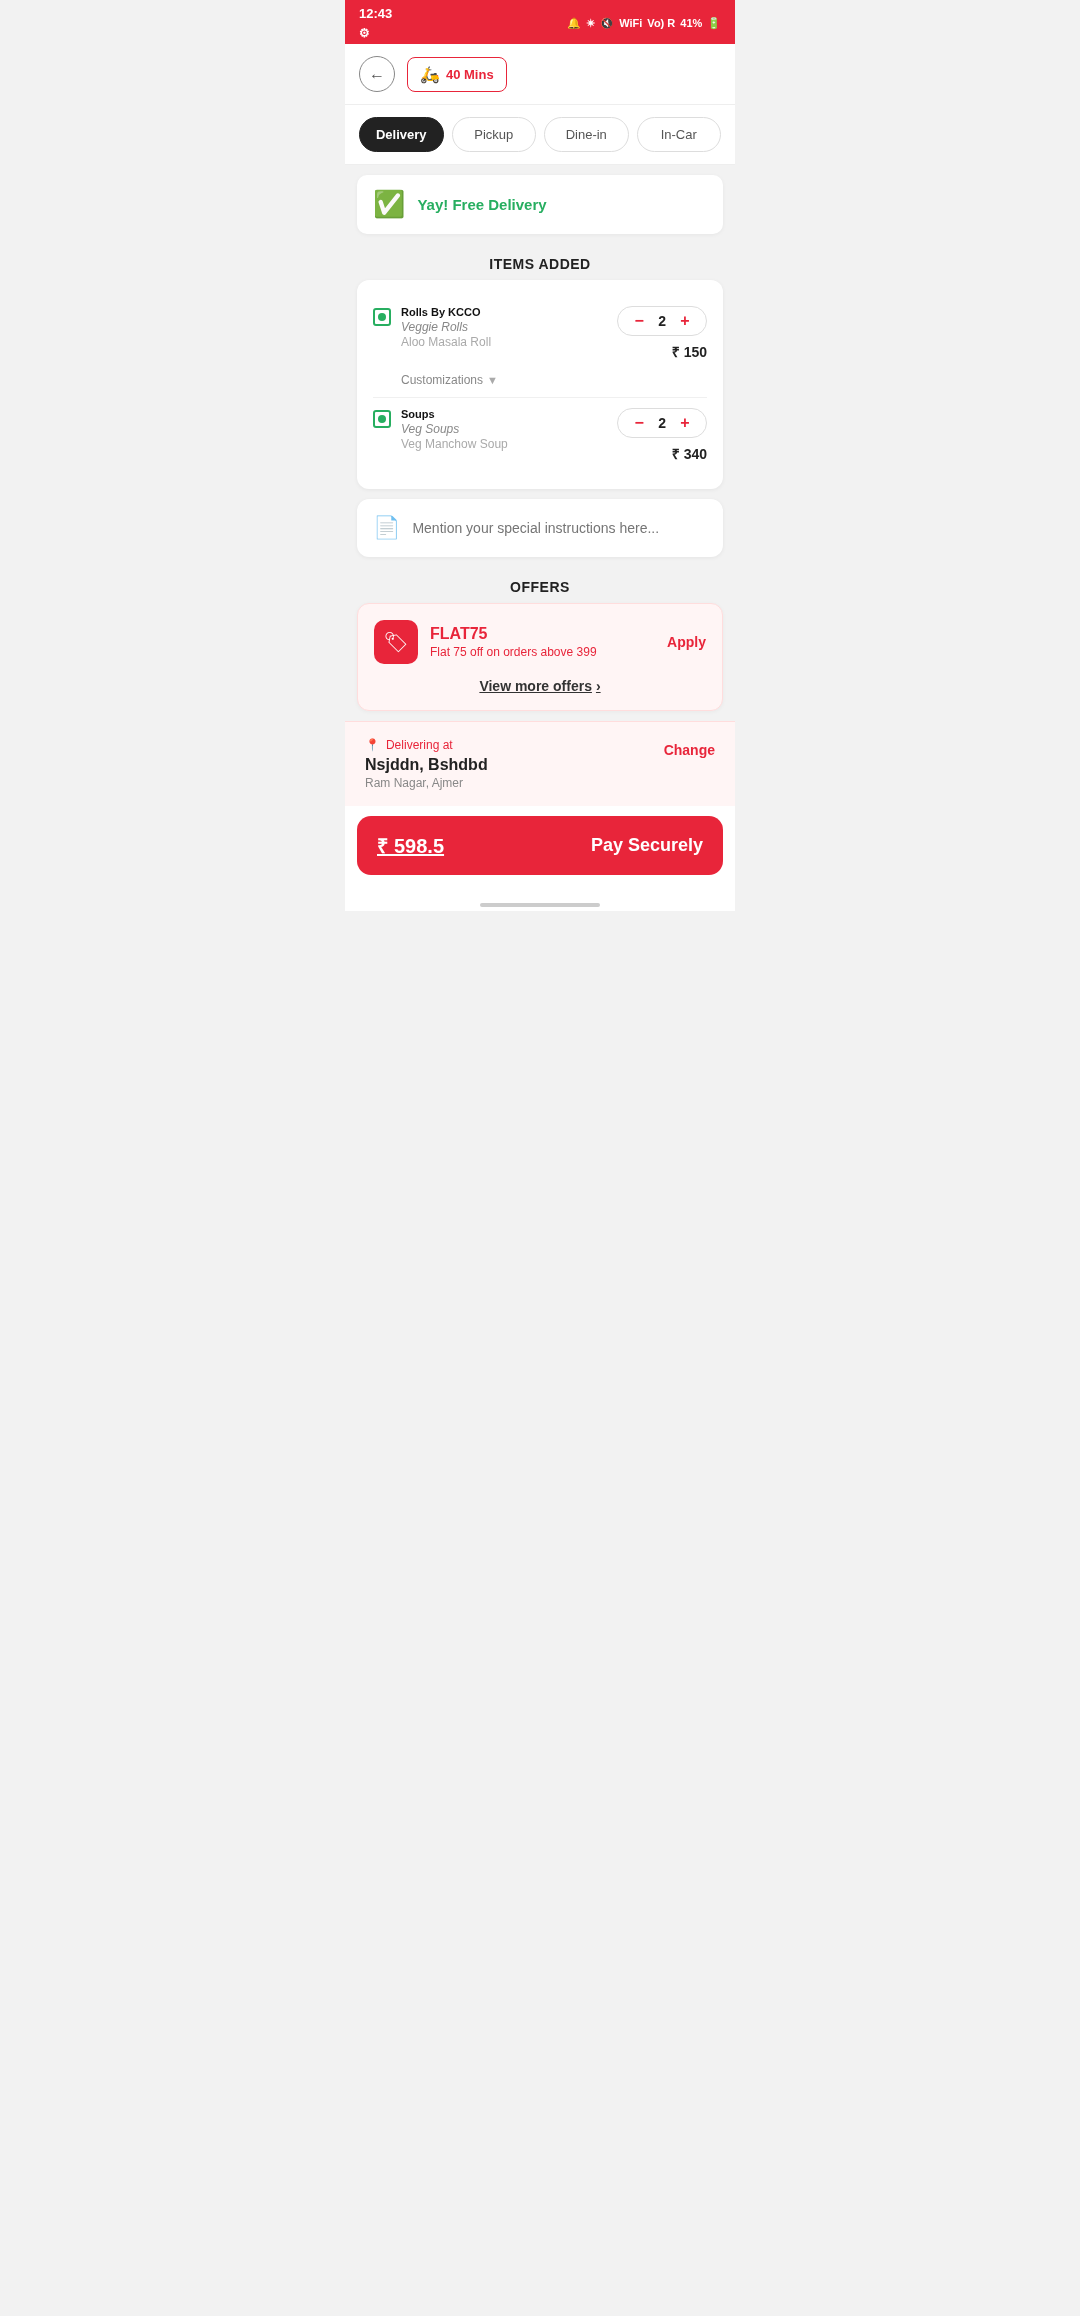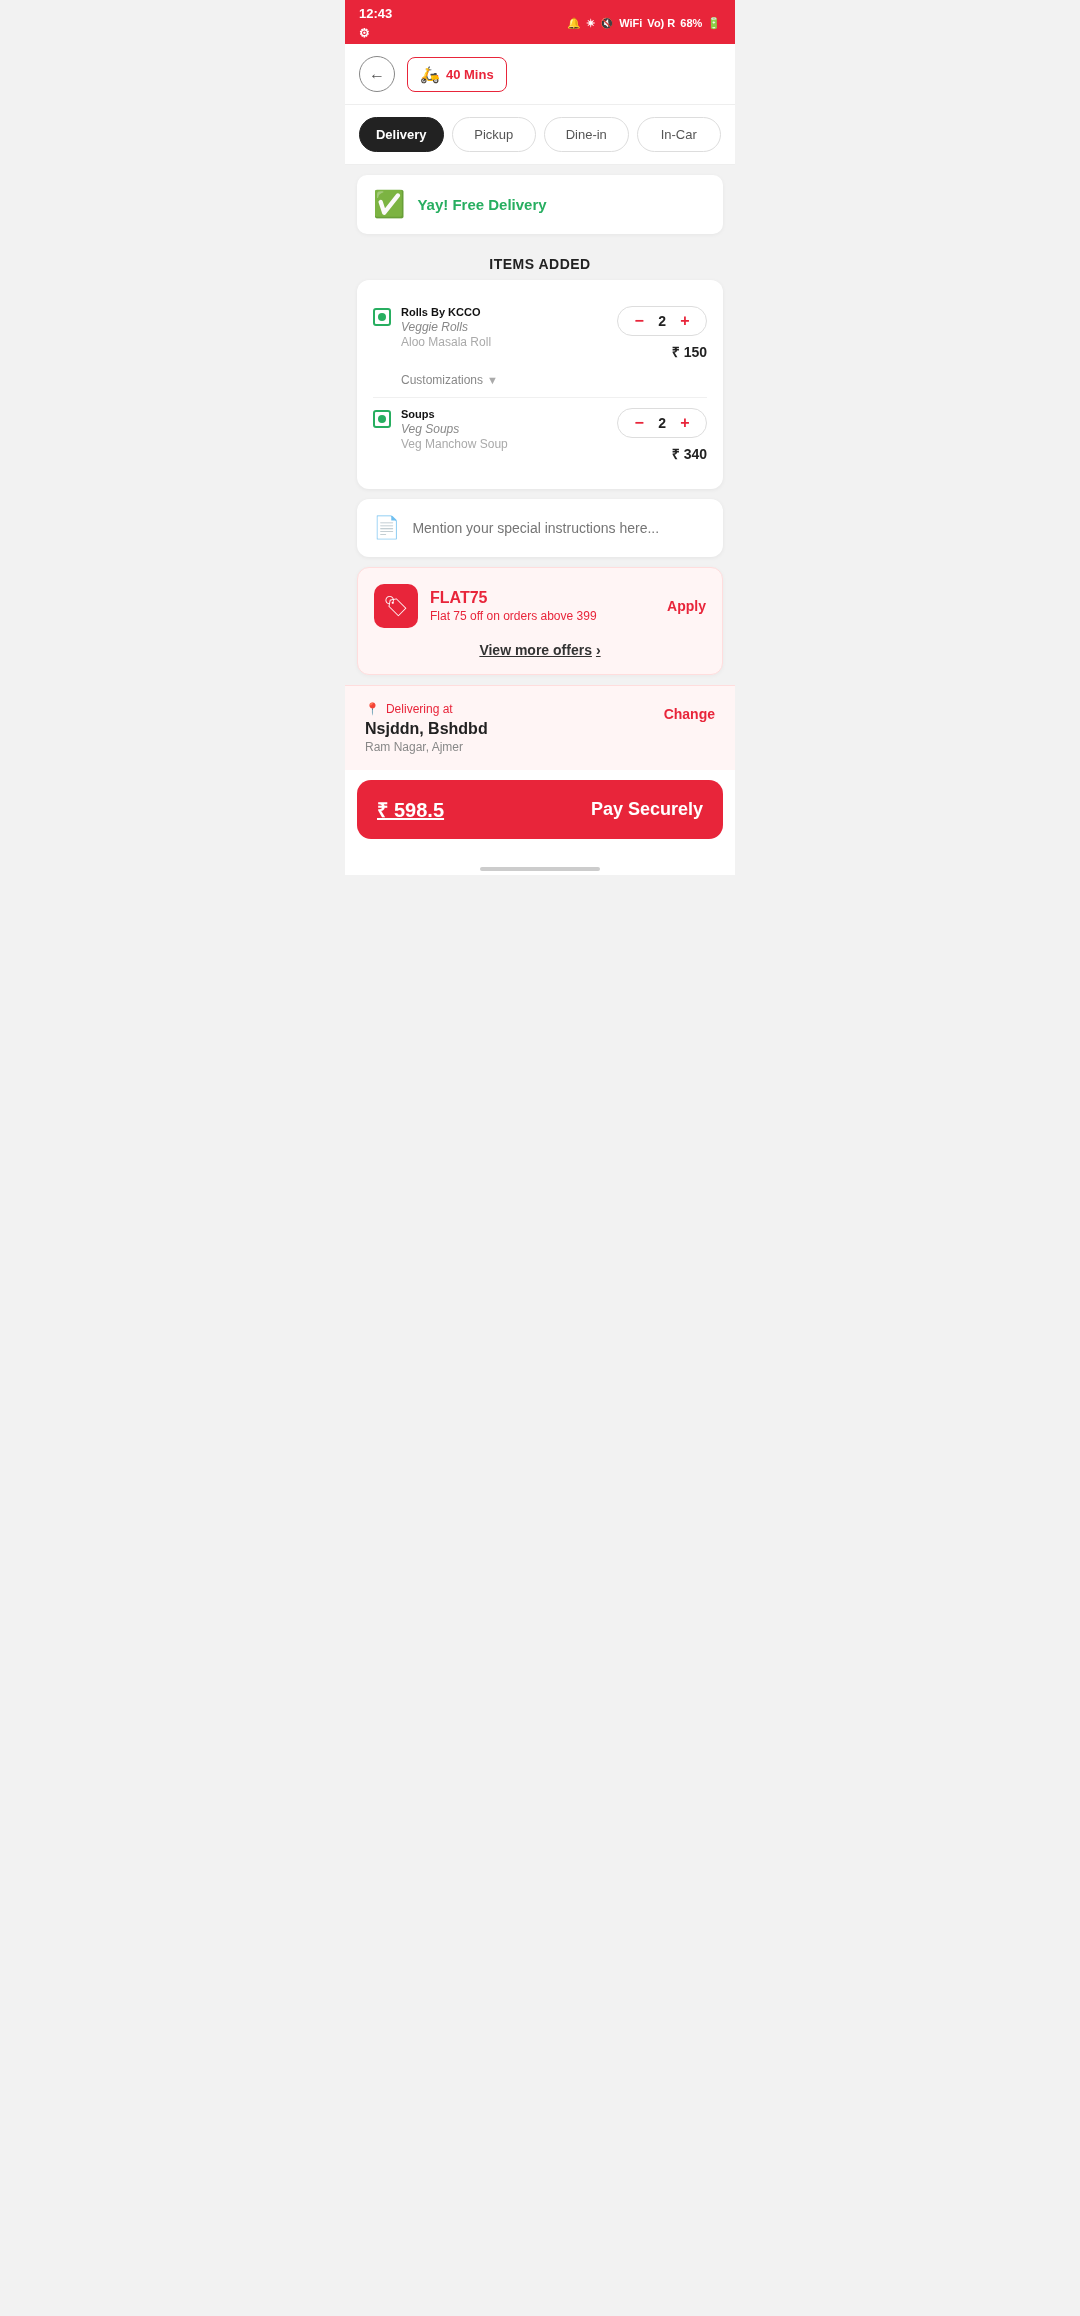--- a/index.html
+++ b/index.html
@@ -286,21 +286,21 @@
   <div class="status-left">
     <span>12:43</span>
     <span style="font-size:12px;">⚙</span>
   </div>
   <div class="status-right">
     <span>🔔</span>
     <span>✴</span>
     <span>🔇</span>
     <span>WiFi</span>
     <span>Vo) R</span>
-    <span>68%</span>
+    <span>41%</span>
     <span>🔋</span>
   </div>
 </div>
 
 <div class="header">
   <div class="back-btn">
     <span style="font-size:16px; color:#555;">←</span>
   </div>
   <div class="delivery-time-btn">
     <span style="font-size:16px;">🛵</span>
@@ -375,20 +375,21 @@
   </div>
 
 </div>
 
 <div class="instructions-card">
   <span class="instructions-icon">📄</span>
   <input type="text" class="instructions-input" placeholder="Mention your special instructions here..." style="">
 </div>
 
 <div class="offers-section">
+  <div class="section-title">OFFERS</div>
   <div class="offers-card">
     <div class="offer-row">
       <div class="offer-badge-icon">
         <span>🏷</span>
       </div>
       <div class="offer-info">
         <div class="offer-code">FLAT75</div>
         <div class="offer-desc">Flat 75 off on orders above 399</div>
       </div>
       <div class="apply-btn">Apply</div>

